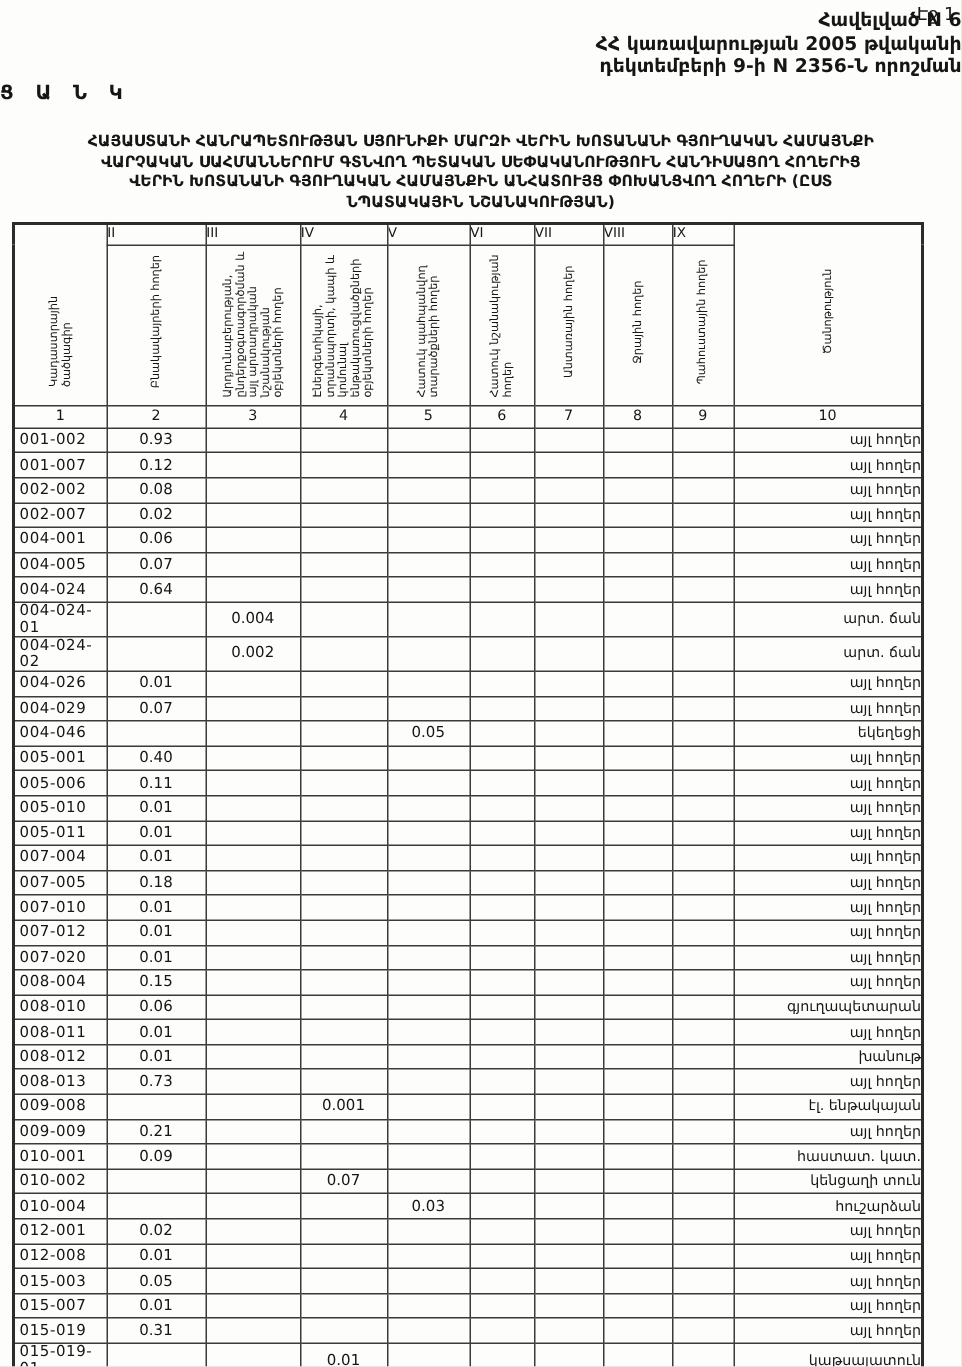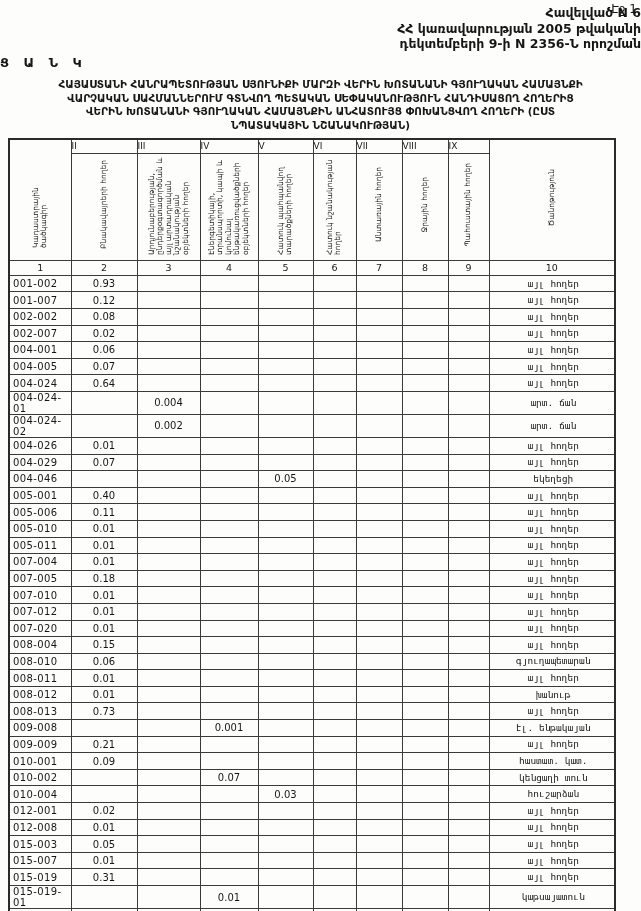--- a/index.html
+++ b/index.html
@@ -28,21 +28,21 @@
     font-weight:bold;
     font-size:13px;
     letter-spacing:5px;
     margin-top:3px;
   }
   .subtitle{
     text-align:center;
     font-weight:bold;
     font-size:10.4px;
     line-height:1.32;
-    margin-top:8px;
+    margin-top:18px;
   }
   table{
     border-collapse:collapse;
     margin:5px 0 0 8px;
     table-layout:fixed;
     border:2px solid #2b2b2b;
   }
   th,td{
     border:1px solid #3a3a3a;
     padding:0;
@@ -62,21 +62,21 @@
     max-height:100px;
     font-size:7.5px;
     line-height:1.12;
     text-align:left;
     padding:1px 0;
   }
   .num{height:14px;font-size:9.5px;text-align:center;}
   tbody td{height:15.6px;font-size:10px;}
   td.code{text-align:left;padding-left:3px;letter-spacing:0.4px;}
   td.val{text-align:center;}
-  td.note{text-align:center;padding-left:3px;font-size:9.5px;position:relative;font-family:Liberation Mono, monospace;}
+  td.note{text-align:right;padding-left:3px;font-size:9.5px;position:relative;}
 </style>
 </head>
 <body>
 
 <div class="page">
 
   <div class="page-label">Էջ 1</div>
 
   <div class="appendix-block">
     <div>Հավելված N 6</div>

